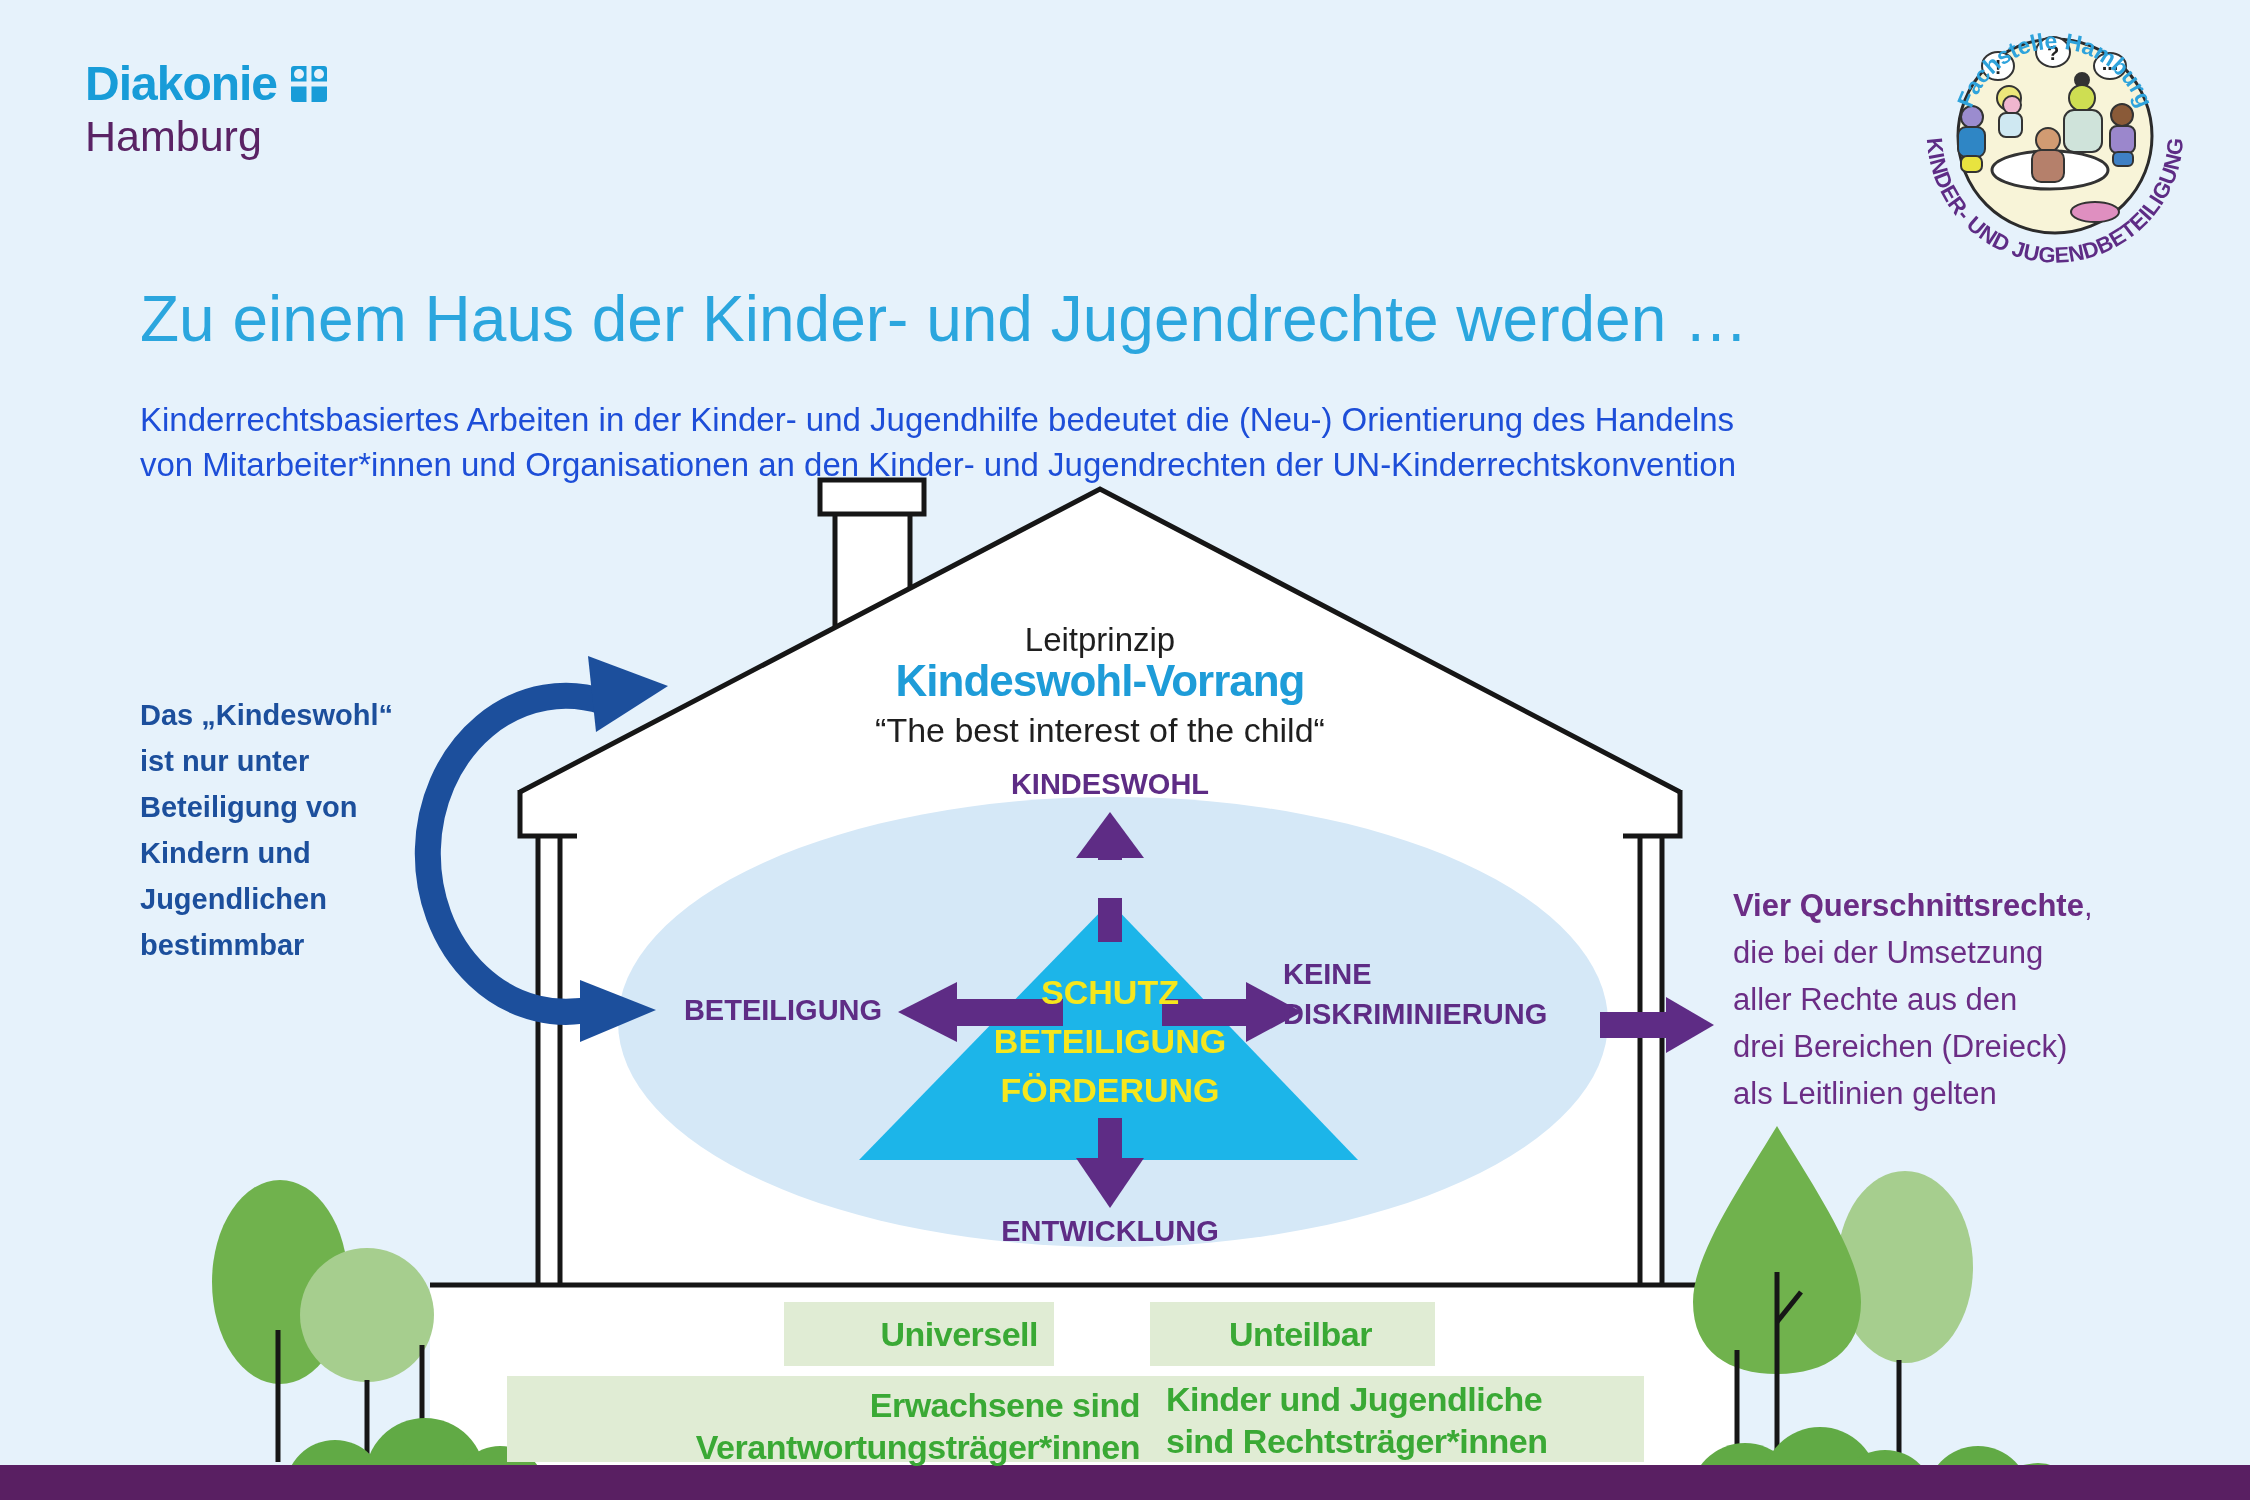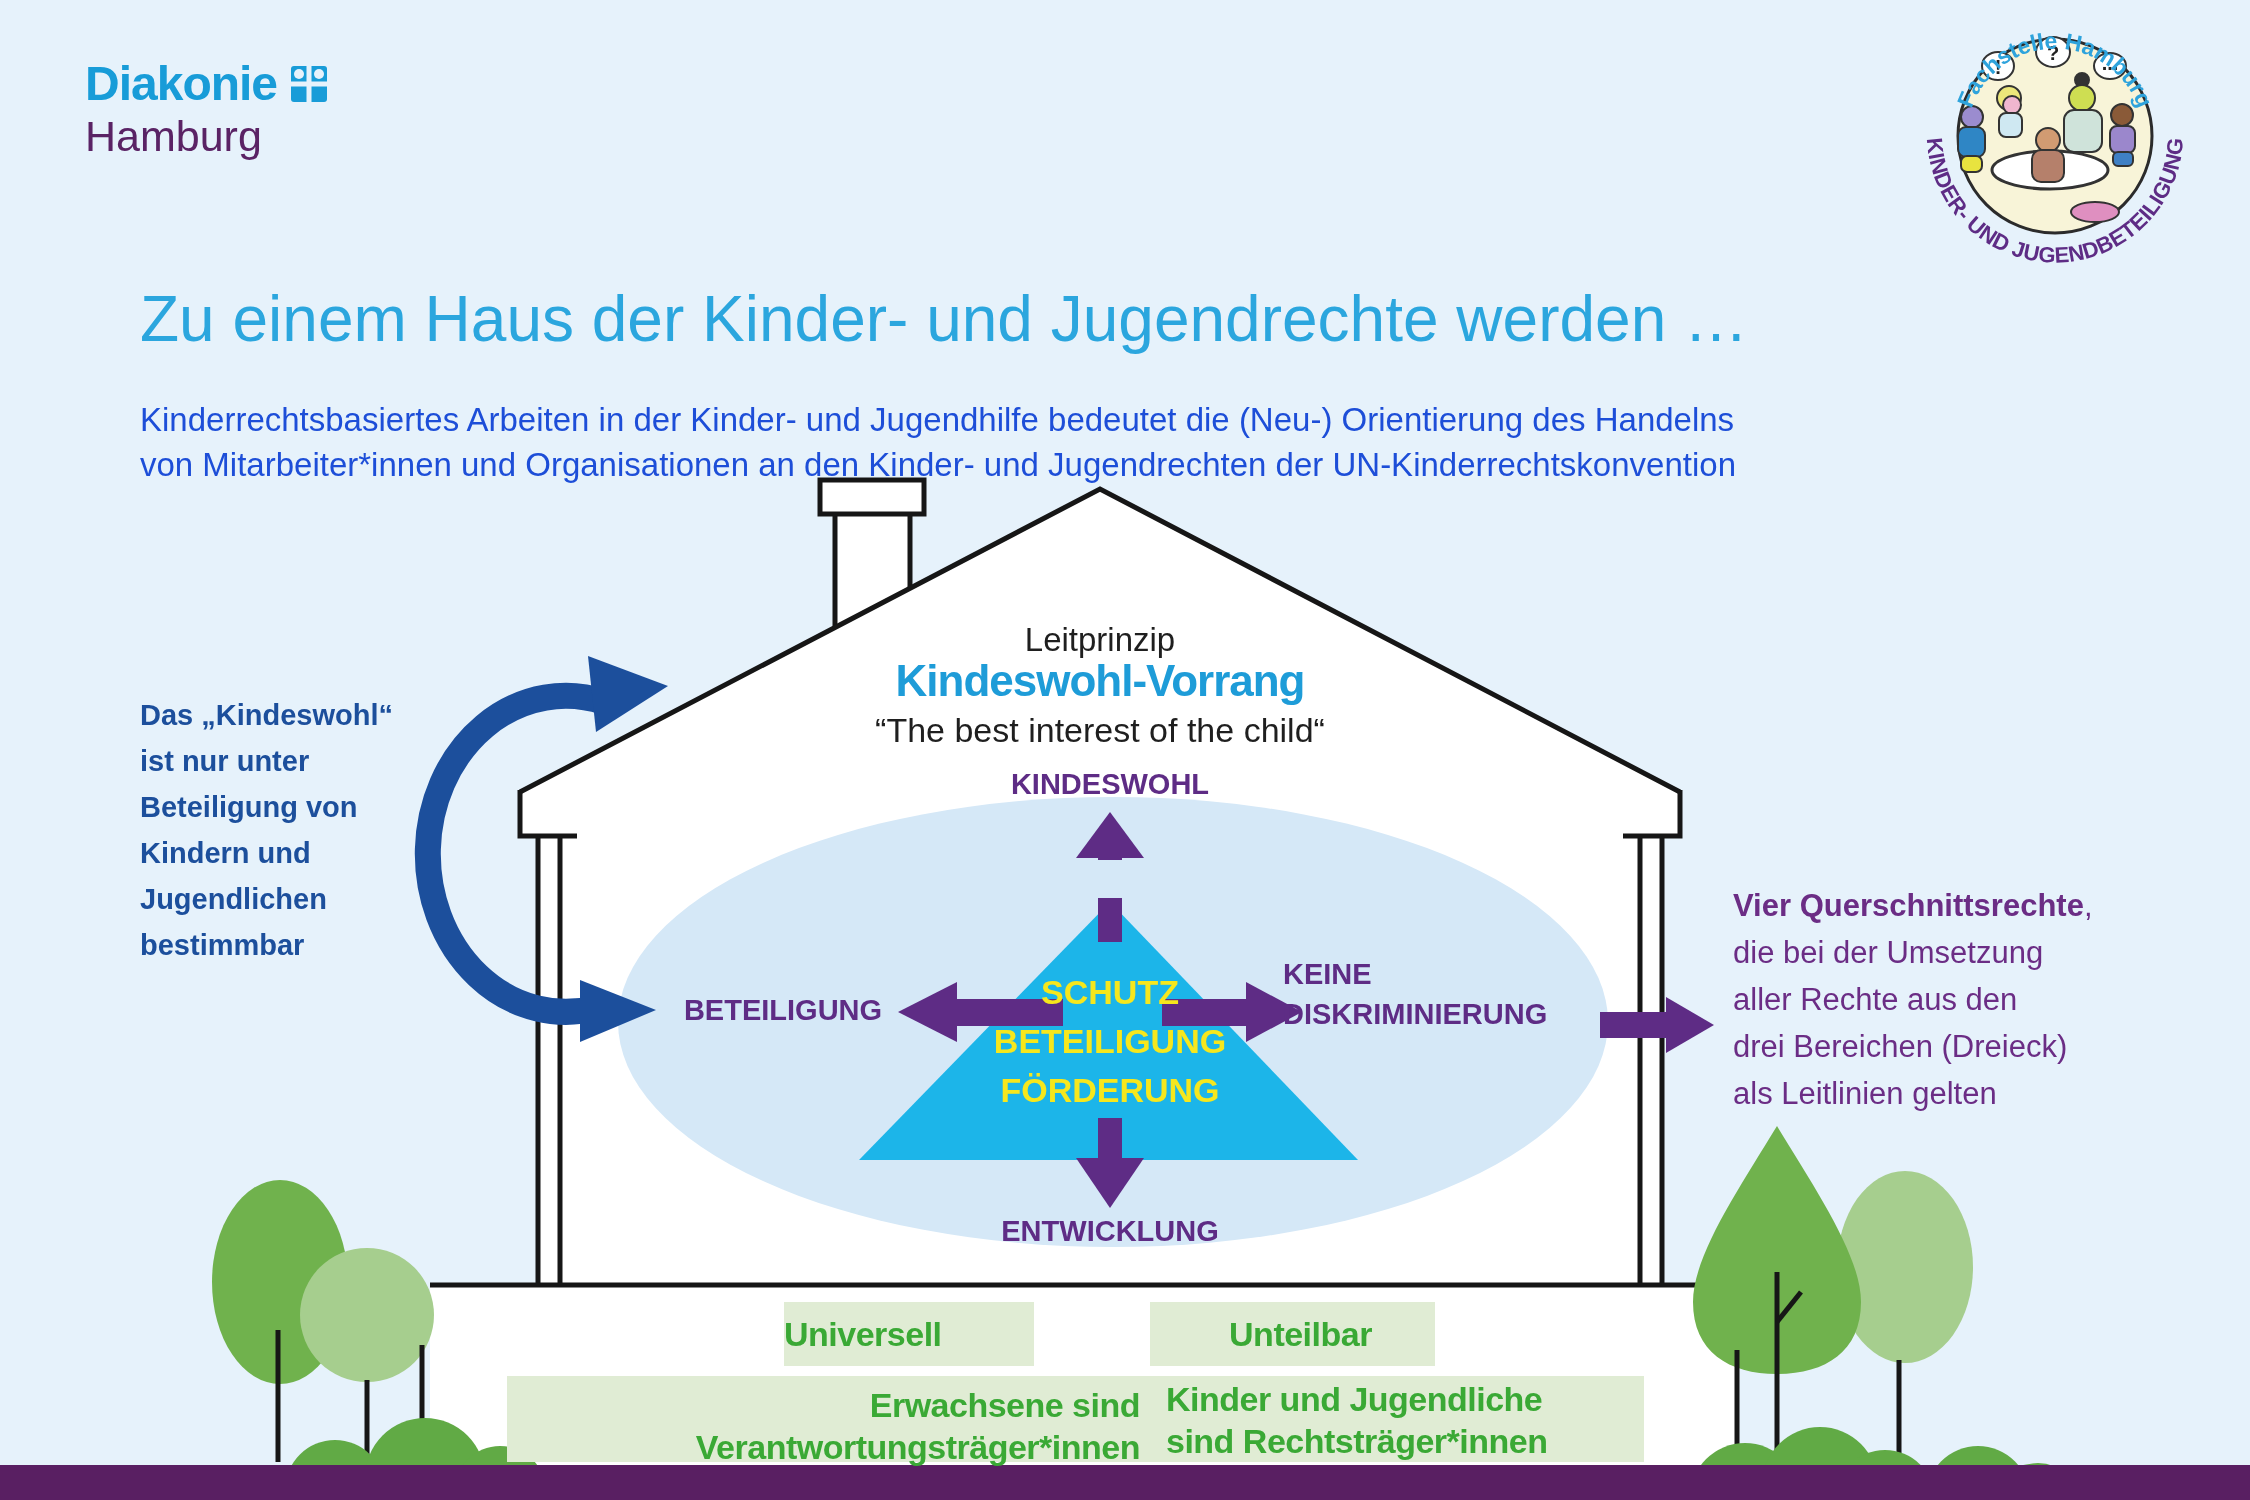--- a/index.html
+++ b/index.html
@@ -30,21 +30,21 @@
   .center-x{transform:translateX(-50%);}
   .tri-word{left:1110px;transform:translateX(-50%);font-size:34px;font-weight:bold;color:#f6e71d;white-space:nowrap;}
 
   
   .left-note{left:140px;top:692px;font-size:29px;font-weight:bold;line-height:46px;color:#1c4f9c;white-space:nowrap;}
   .right-note{left:1733px;top:882px;font-size:31px;line-height:47px;color:#6b2d85;white-space:nowrap;}
   .right-note .b{font-weight:bold;}
 
   
   .gbox{background:#e0ecd4;color:#3aa935;font-weight:bold;font-size:34px;letter-spacing:-0.5px;}
-  .tagL{left:784px;top:1302px;width:250px;height:64px;line-height:64px;text-align:left;padding-right:10px;box-sizing:border-box;}
+  .tagL{left:784px;top:1302px;width:270px;height:64px;line-height:64px;text-align:right;padding-right:16px;box-sizing:border-box;}
   .tagR{left:1150px;top:1302px;width:285px;height:64px;line-height:64px;text-align:center;padding-left:16px;box-sizing:border-box;}
   .bigL{left:507px;top:1376px;width:649px;height:86px;text-align:right;padding:8px 16px 0 0;box-sizing:border-box;line-height:42px;}
   .bigR{left:1150px;top:1376px;width:494px;height:86px;text-align:left;padding:2px 0 0 16px;box-sizing:border-box;line-height:42px;}
 </style>
 </head>
 <body>
 
 <div class="stage">
 
   <svg class="bg-svg" width="2250" height="1500" viewBox="0 0 2250 1500">

